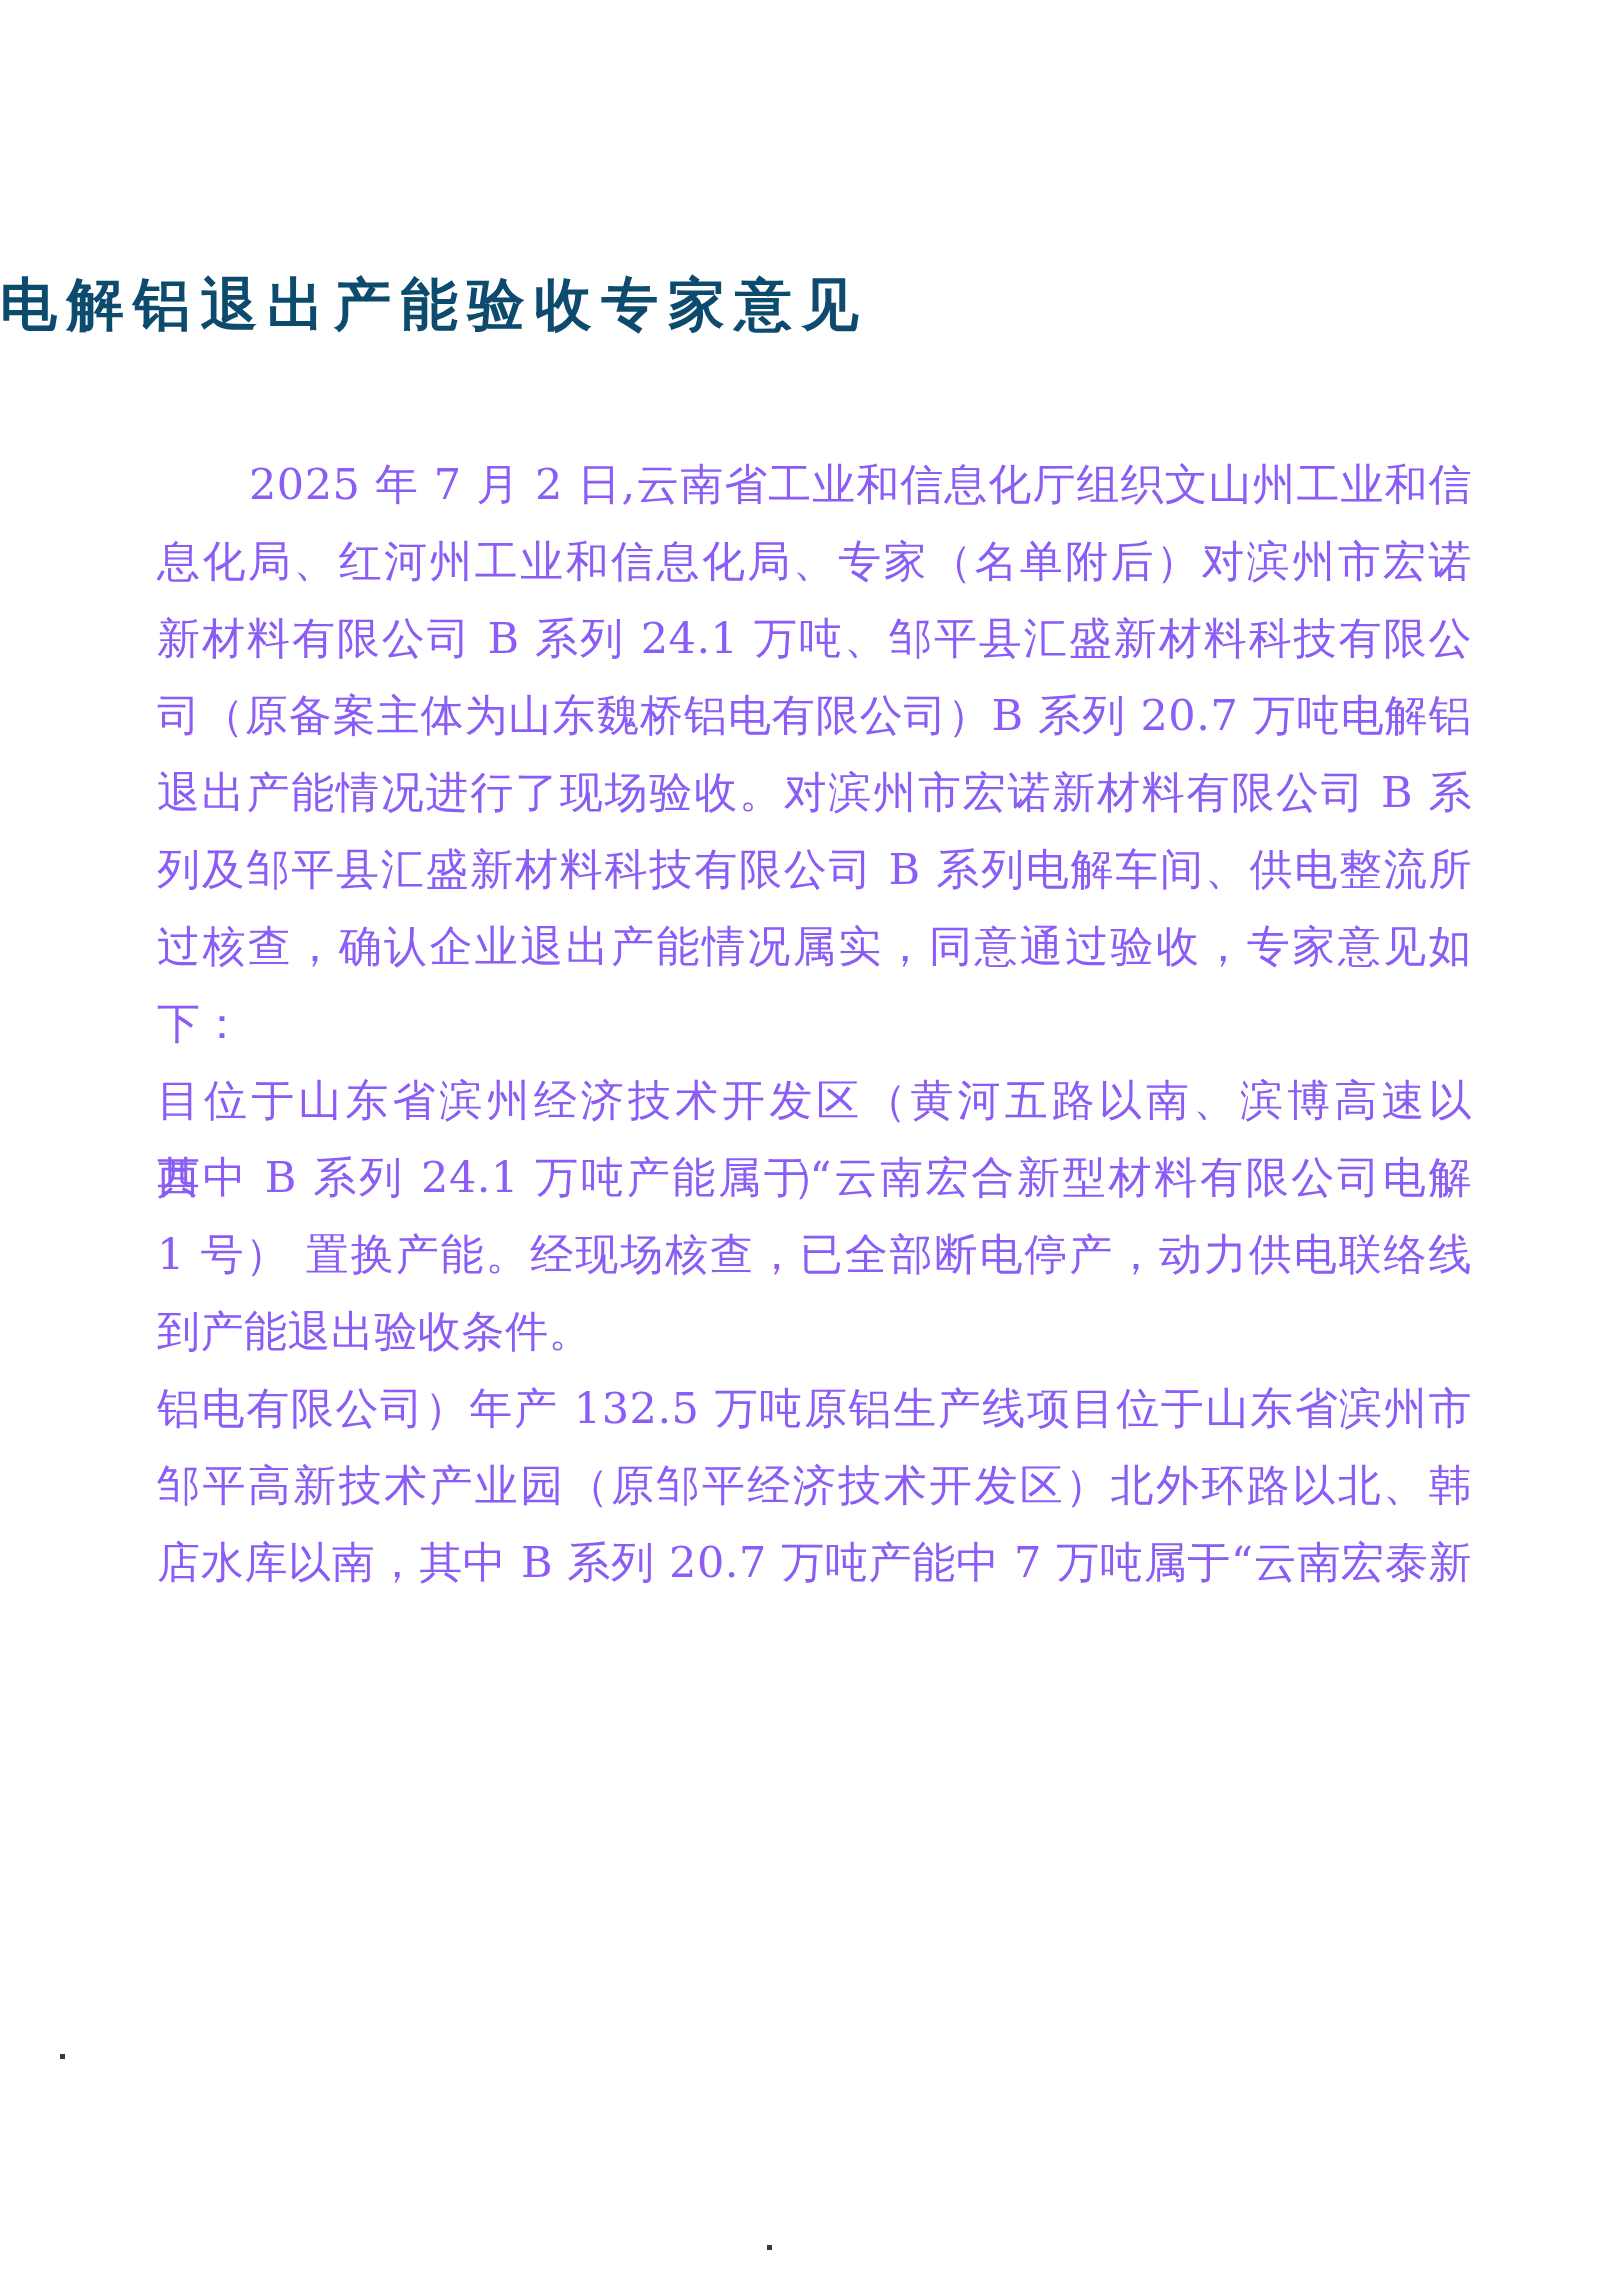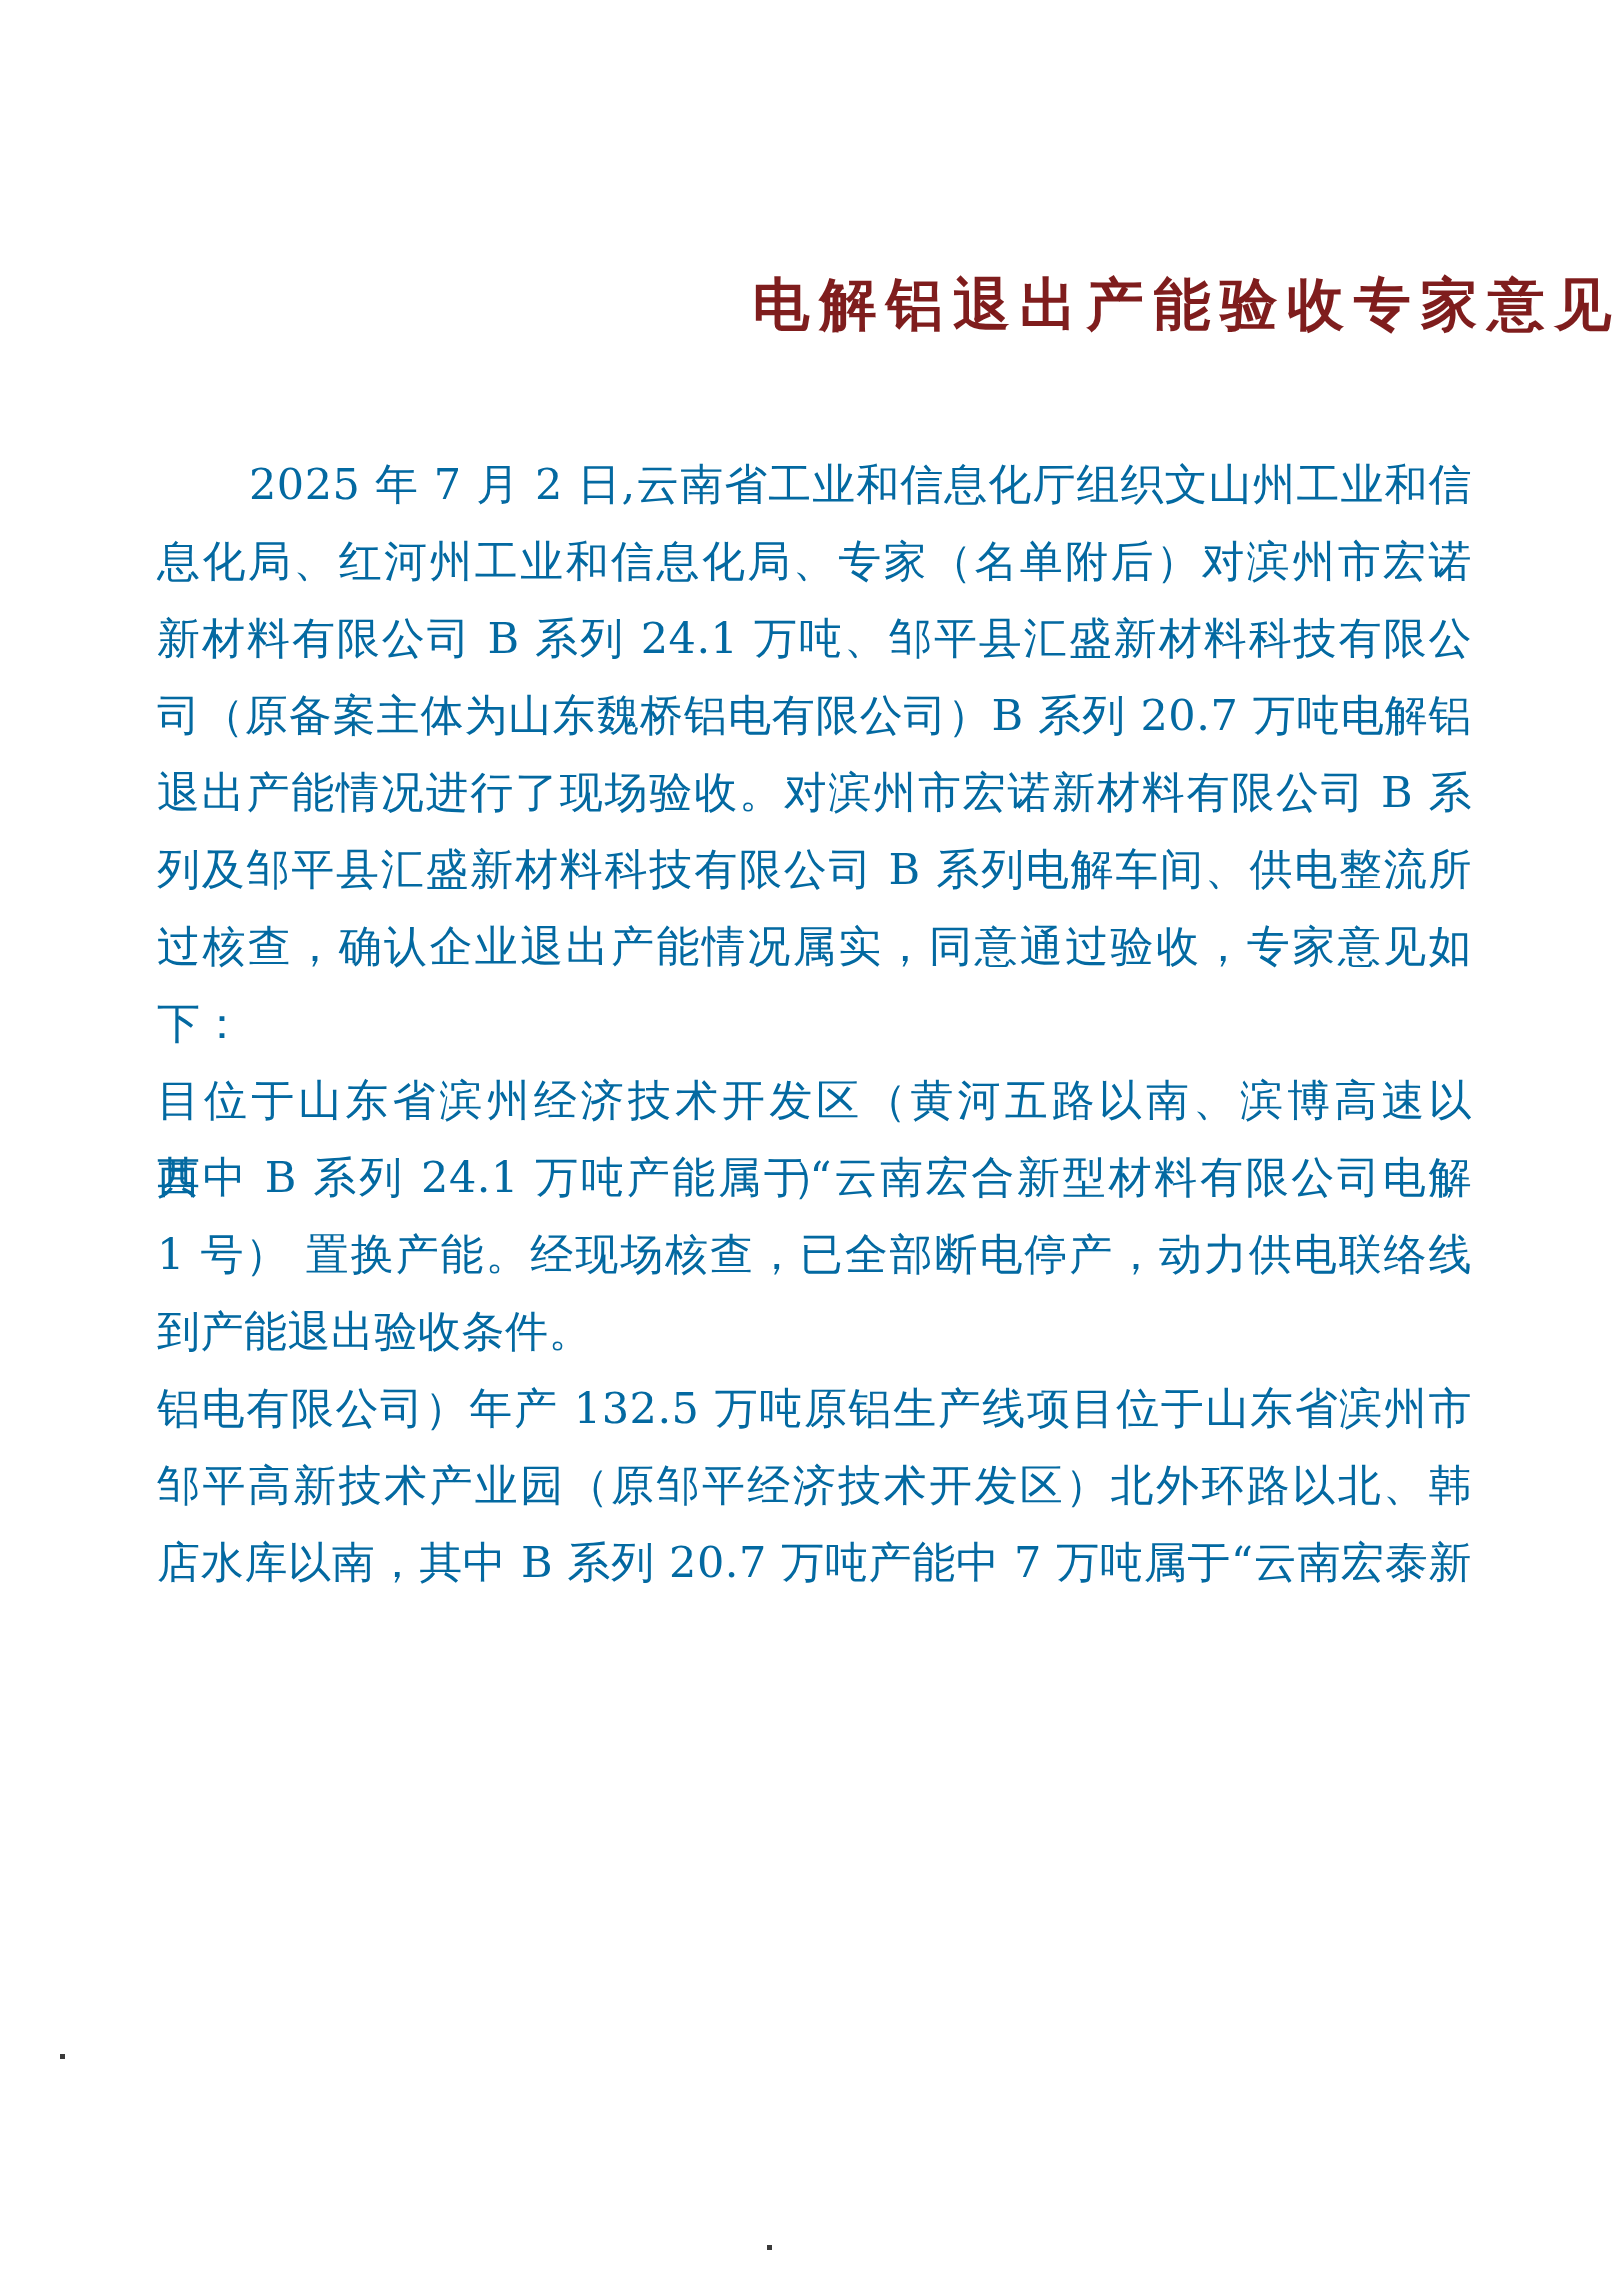--- a/index.html
+++ b/index.html
@@ -14,40 +14,40 @@
     background: #ffffff;
     overflow: hidden;
     color: #0d0d0d;
     font-family: "DejaVu Serif", "Liberation Serif", serif;
   }
   .doc-title {
     position: absolute;
     top: 267px;
     left: 0;
     right: 0;
-    text-align: right;
+    text-align: left;
     font-family: "DejaVu Sans", "Liberation Sans", sans-serif;
     font-weight: bold;
     font-size: 57px;
     letter-spacing: 9.8px;
-    color: #7f1d1d;
+    color: #0c4a6e;
     white-space: nowrap;
   }
   .doc-body {
     position: absolute;
     top: 446px;
     left: 157px;
     right: 149px;
   }
   .line {
     display: block;
     height: 77px;
     line-height: 77px;
     font-size: 43px;
-    color: #0369a1;
+    color: #8b5cf6;
     text-align: justify;
     text-align-last: justify;
     text-justify: inter-character;
     letter-spacing: 0.5px;
   }
   .line.indent {
     text-indent: 92px;
   }
   .line.no-stretch {
     text-align: left;

